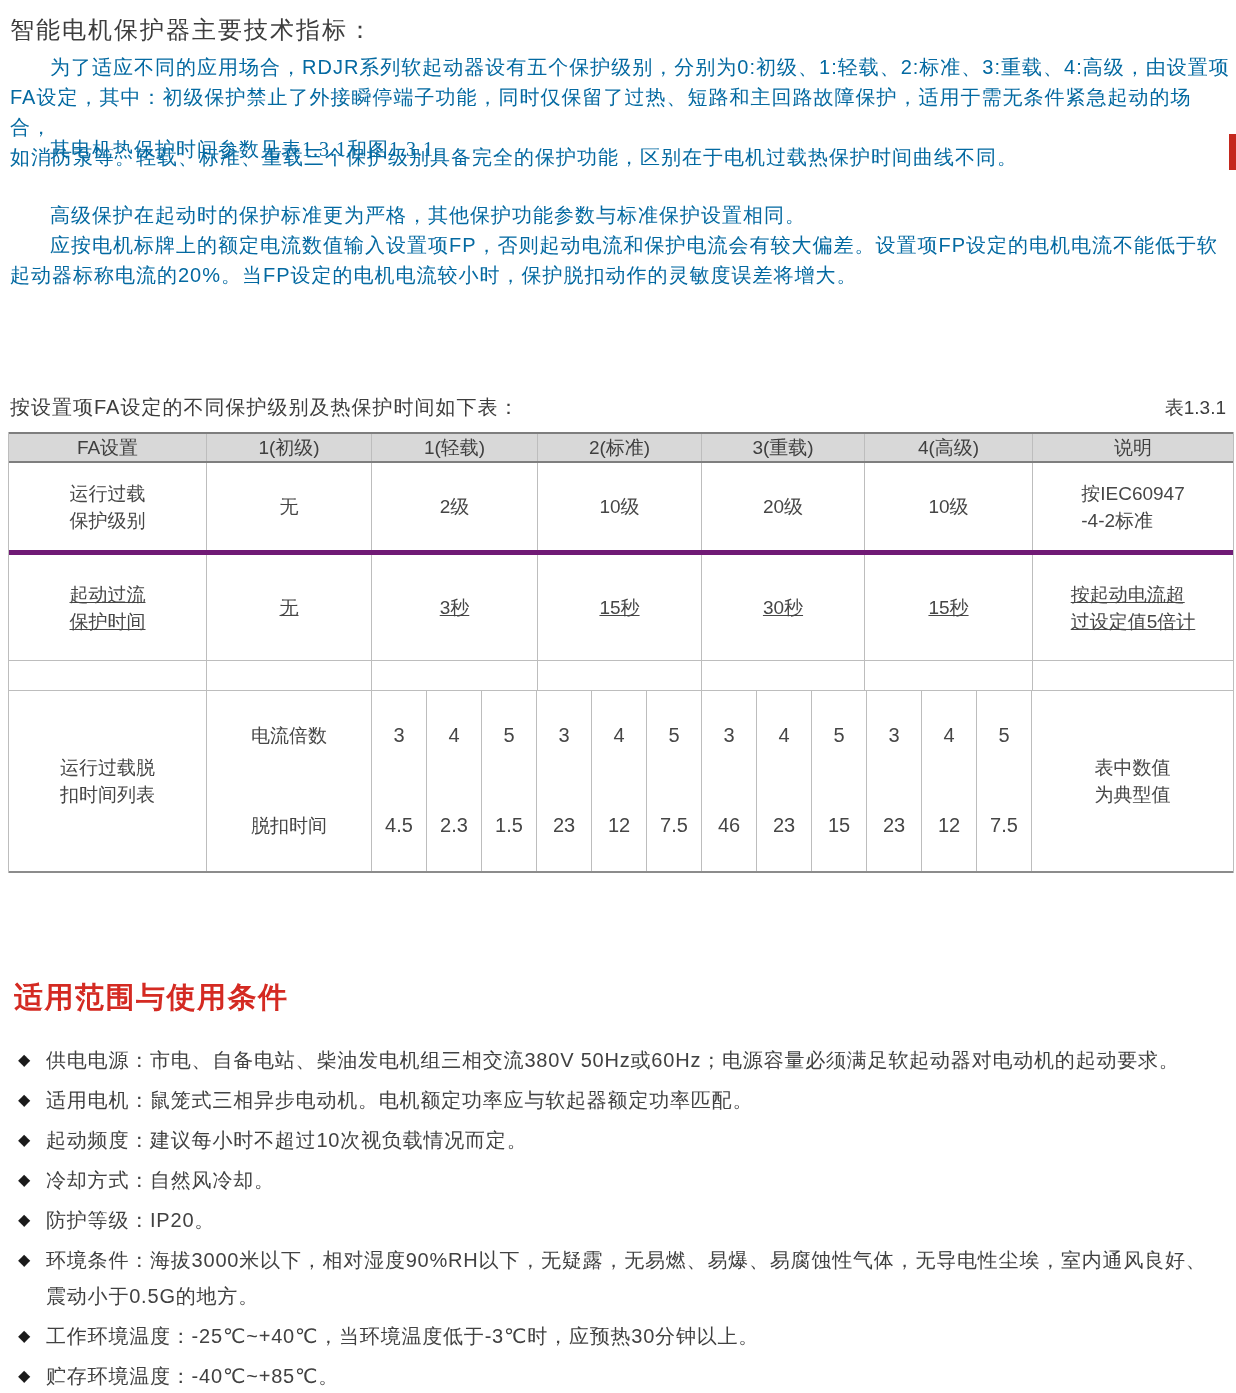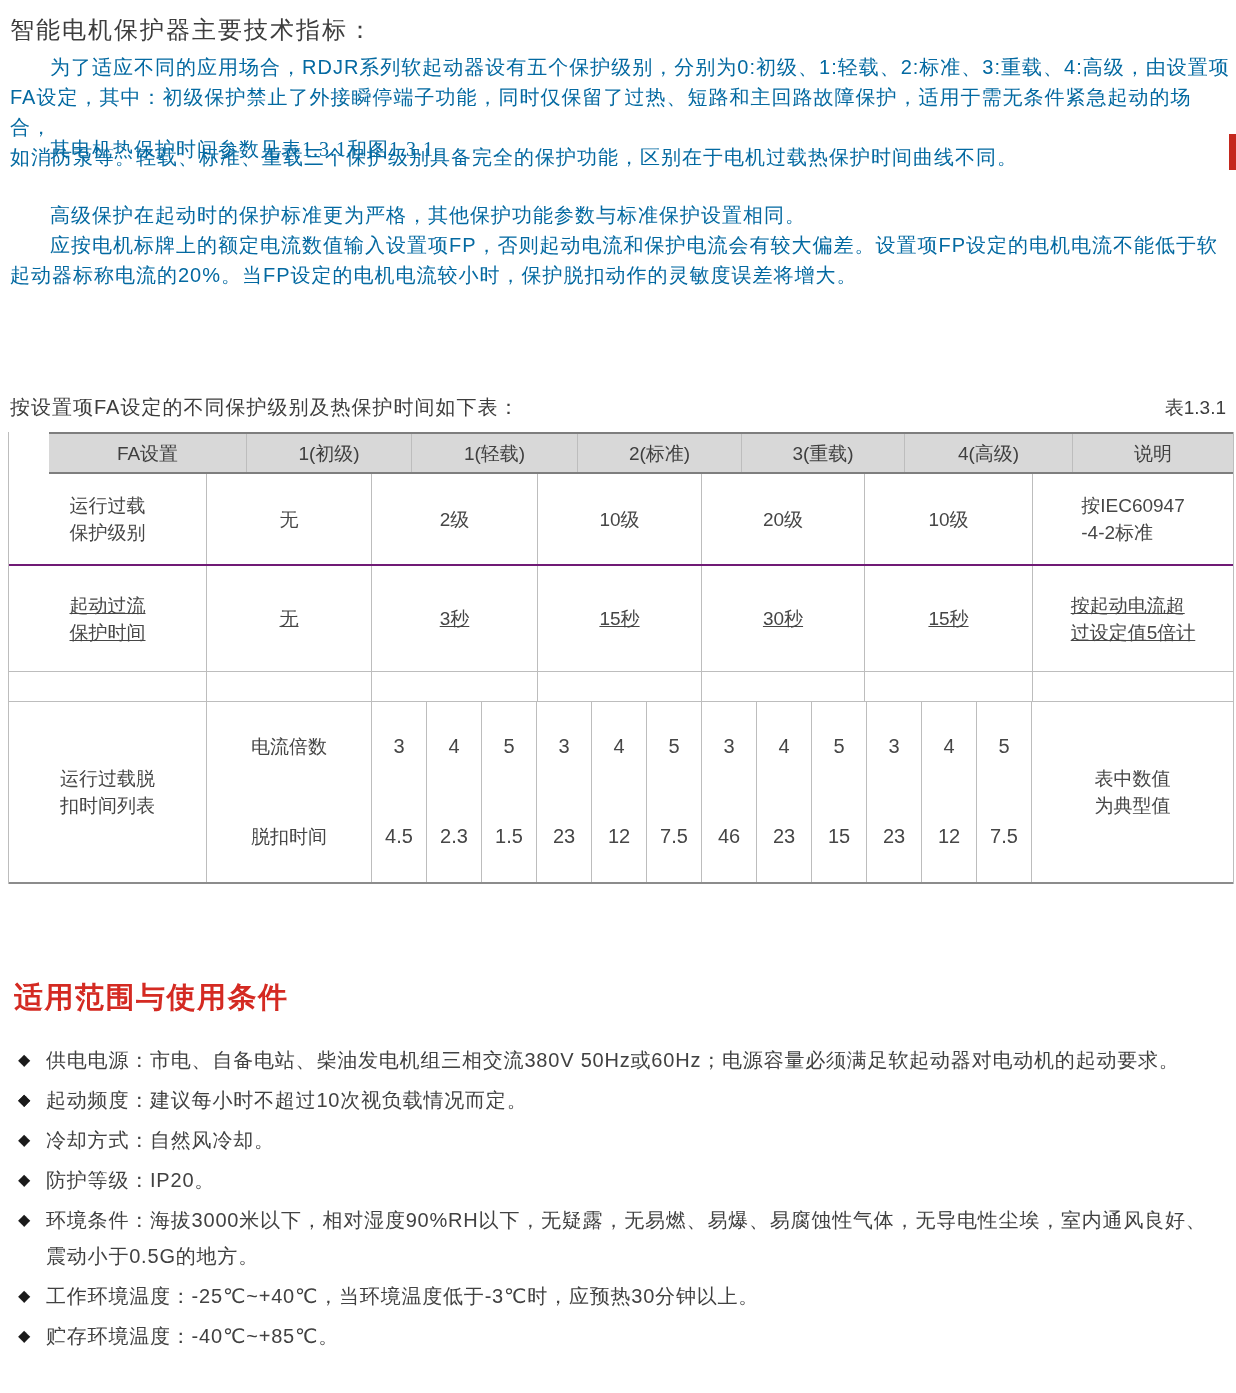--- a/index.html
+++ b/index.html
@@ -20,22 +20,22 @@
 
   .caption-row { position:absolute; left:10px; top:386px; width:1216px;
                  display:flex; justify-content:space-between; align-items:flex-end; }
   .caption-left { font-size:20px; letter-spacing:1px; color:#3d3d3d;margin-top:8px; }
   .caption-ref { font-size:19px; color:#3d3d3d; }
 
   
   .tbl { position:absolute; left:8px; top:432px; width:1226px; font-size:19px; color:#464646;
          border-left:1px solid #bdbdbd; border-right:1px solid #bdbdbd; }
   .tr { display:grid; grid-template-columns:198px 165px 166px 164px 163px 168px 1fr; }
-  .thead { height:42px; background:#d8d8d8; border-top:2px solid #7e7e7e; border-bottom:2px solid #7e7e7e; color:#3f3f3f;margin-left:40px; }
-  .r1 { height:92px; border-bottom:2px solid #701a75; }
+  .thead { height:31px; background:#d8d8d8; border-top:2px solid #7e7e7e; border-bottom:2px solid #7e7e7e; color:#3f3f3f; }
+  .r1 { height:92px; border-bottom:5px solid #701a75; }
   .r2 { height:106px; border-bottom:1px solid #bdbdbd;text-decoration:underline; }
   .rspace { height:30px; border-bottom:1px solid #bdbdbd; }
   .r3 { display:grid; grid-template-columns:198px 165px repeat(12,55px) 1fr;
         grid-template-rows:88px 92px; border-bottom:2px solid #8c8c8c; }
   .c { display:flex; align-items:center; justify-content:center; text-align:center;
        border-right:1px solid #bdbdbd; white-space:pre-line; line-height:27px; }
   .c.last { border-right:none; }
   .c.note-left { text-align:left; }
   .c.span2 { grid-row:1/3; }
   .num { font-size:20px; }
@@ -150,21 +150,21 @@
 
       <div class="c span2 last" style="grid-column:15">表中数值
 为典型值</div>
     </div>
   </div>
 
   <div class="sec-heading">适用范围与使用条件</div>
 
   <ul class="bullets">
     <li><span class="marker">◆</span><span>供电电源：市电、自备电站、柴油发电机组三相交流380V 50Hz或60Hz；电源容量必须满足软起动器对电动机的起动要求。</span></li>
-    <li><span class="marker">◆</span></li>
+    <li><span class="marker">◆</span><span>适用电机：鼠笼式三相异步电动机。电机额定功率应与软起器额定功率匹配。</span></li>
     <li><span class="marker">◆</span><span>起动频度：建议每小时不超过10次视负载情况而定。</span></li>
     <li><span class="marker">◆</span><span>冷却方式：自然风冷却。</span></li>
     <li><span class="marker">◆</span><span>防护等级：IP20。</span></li>
     <li><span class="marker">◆</span><span>环境条件：海拔3000米以下，相对湿度90%RH以下，无疑露，无易燃、易爆、易腐蚀性气体，无导电性尘埃，室内通风良好、
 震动小于0.5G的地方。</span></li>
     <li><span class="marker">◆</span><span>工作环境温度：-25℃~+40℃，当环境温度低于-3℃时，应预热30分钟以上。</span></li>
     <li><span class="marker">◆</span><span>贮存环境温度：-40℃~+85℃。</span></li>
   </ul>
 
   <div class="edge-tab"></div>

